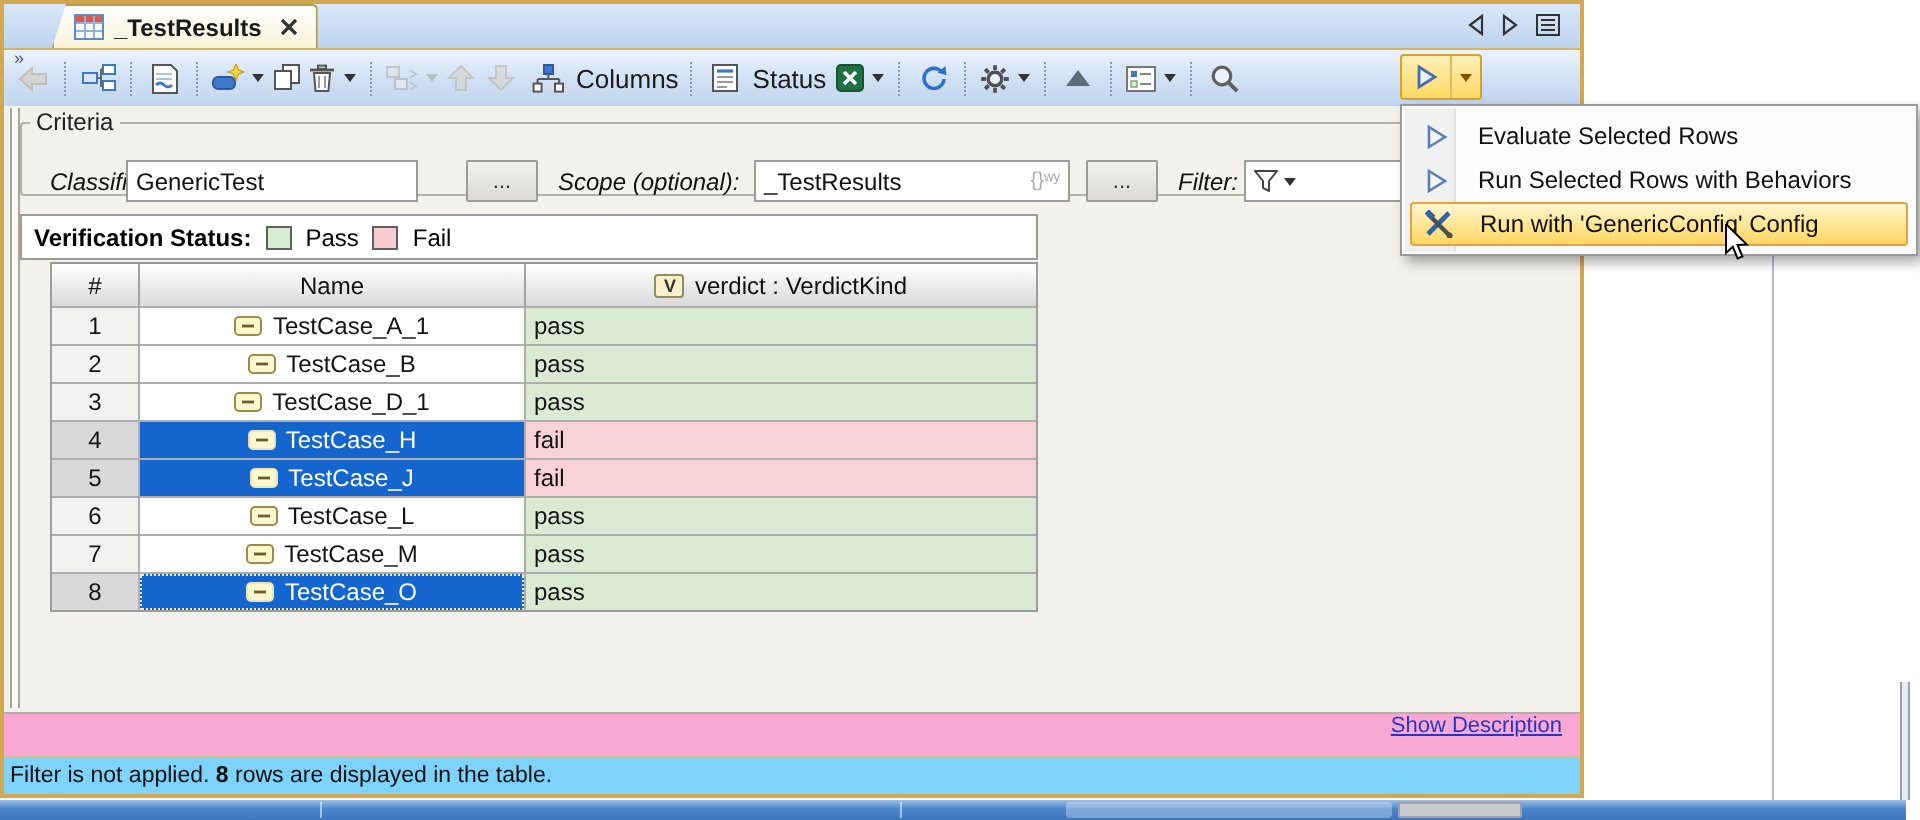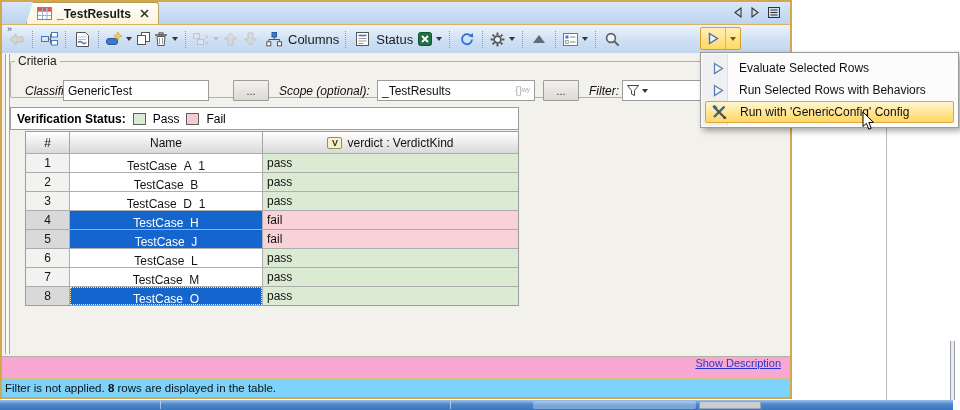--- a/index.html
+++ b/index.html
@@ -70,21 +70,21 @@
 
   
   .ttable { position:absolute; left:23px; top:129px; width:494px; border:1px solid #9C9C9C; background:#fff; }
   .thead { display:flex; height:21px; background:linear-gradient(#FFFFFF,#D9D9D9); }
   .thead .hc { border-right:1px solid #A3A3A3; display:flex; align-items:center; justify-content:center;
                font-size:12px; color:#111; }
   .thead .hc:last-child { border-right:none; }
   .trow { display:flex; height:19px; border-top:1px solid #ADADAD; }
   .cell { display:flex; align-items:center; font-size:12px; color:#141414; overflow:hidden; white-space:nowrap; }
   .c-num { width:44px; justify-content:center; background:#F2F2F1; border-right:1px solid #ADADAD; }
-  .c-name { width:193px; justify-content:center; gap:5px; background:#fff; border-right:1px solid #ADADAD; position:relative;flex-direction:column; }
+  .c-name { width:193px; justify-content:center; gap:5px; background:#fff; border-right:1px solid #ADADAD; position:relative; }
   .c-verdict { flex:1; padding-left:4px; }
   .v-pass { background:#DBEAD3; }
   .v-fail { background:#F8D2D7; }
   .trow.sel .c-num { background:#D9D9D9; }
   .trow.sel .c-name { background:#1565CE; color:#fff; }
   .trow.sel .c-name svg rect { stroke:#E9E2B8; }
   .focus-cell::after { content:""; position:absolute; inset:0; border:1px dotted #F2ECC2; pointer-events:none; }
   .vbadge { width:15px; height:12px; background:#F8F0C8; border:1px solid #8F8F64; border-radius:2px;
             font-size:9px; font-weight:bold; color:#333; display:inline-flex; align-items:center;
             justify-content:center; margin-right:5px; }

